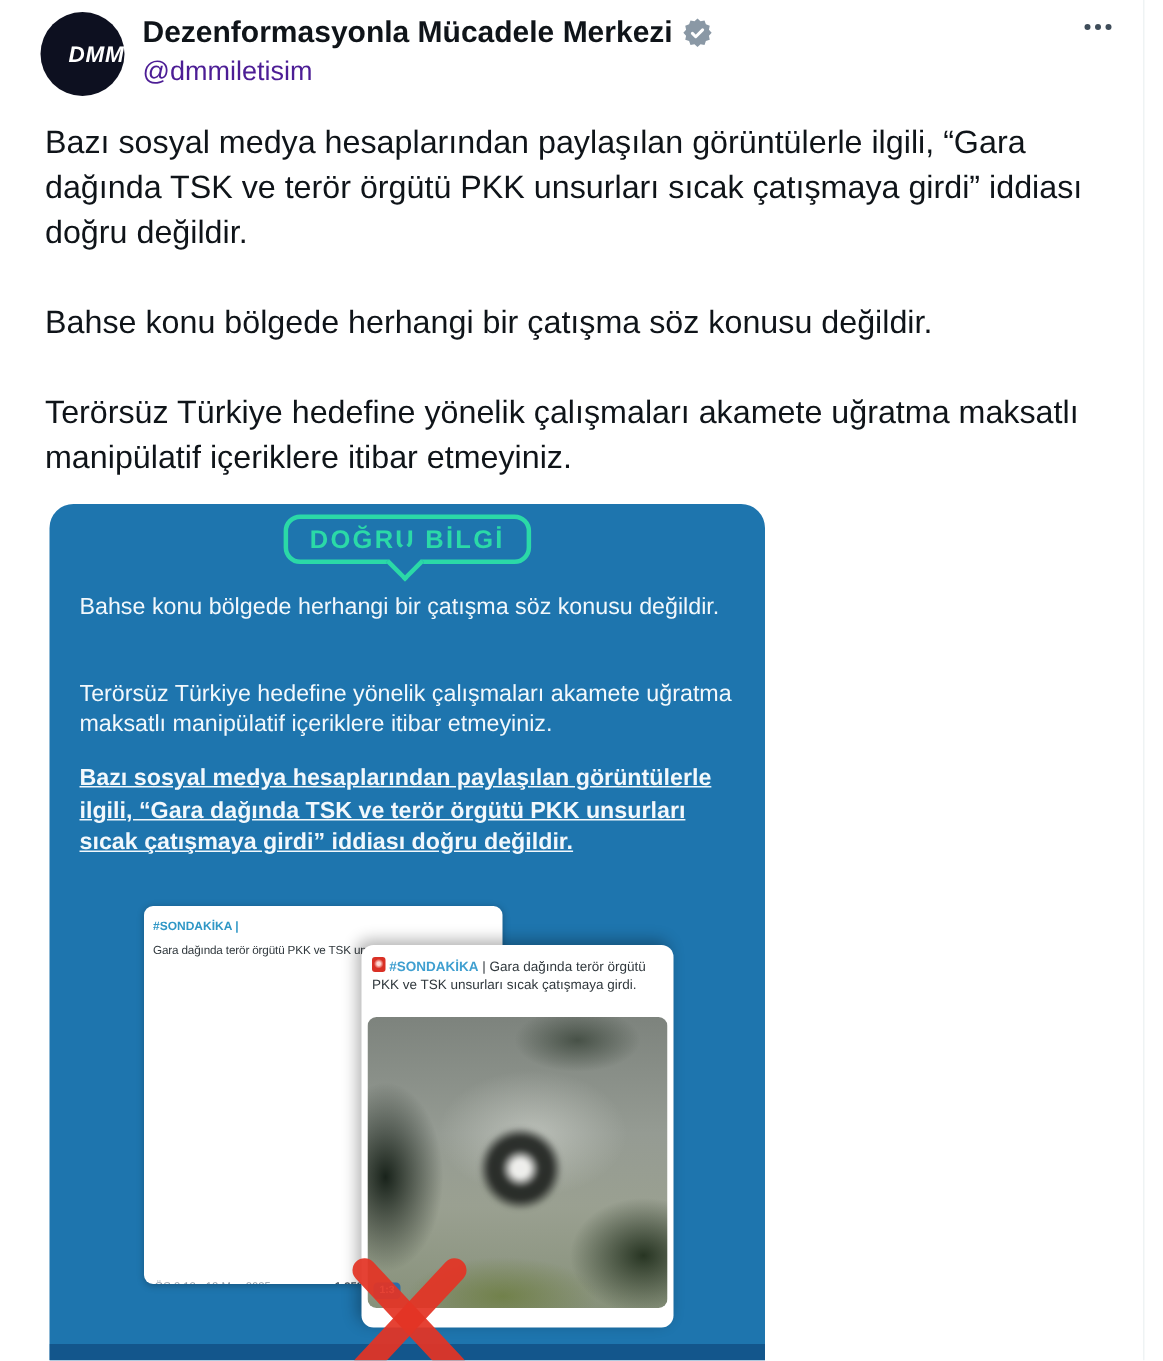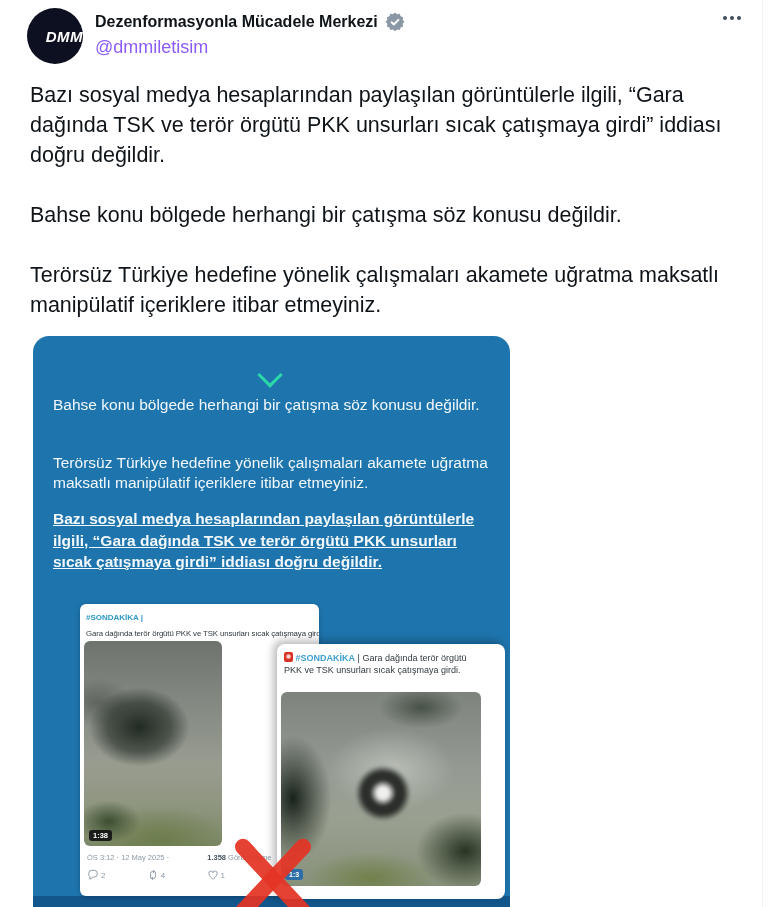--- a/index.html
+++ b/index.html
@@ -11,23 +11,23 @@
   }
   .column-divider{position:absolute;left:762px;top:0;bottom:0;width:1px;background:#eff3f4;}
 
   
   .avatar{
     position:absolute;left:27px;top:8px;width:56px;height:56px;border-radius:50%;
     background:#0d1020;color:#fff;display:flex;align-items:center;justify-content:flex-end;
     font-weight:bold;font-size:15px;letter-spacing:.5px;font-style:italic;
   }
   .name-row{position:absolute;left:95px;top:9px;display:flex;align-items:center;gap:6px;}
-  .display-name{font-size:16px;font-weight:bold;color:#0f1419;line-height:26px;}
+  .display-name{font-size:20px;font-weight:bold;color:#0f1419;line-height:26px;}
   .verified svg{display:block;}
-  .handle{position:absolute;left:95px;top:37px;font-size:18px;color:#8b5cf6;text-align:right;}
+  .handle{position:absolute;left:95px;top:37px;font-size:18px;color:#4c1d95;text-align:right;}
   .more-btn{position:absolute;right:28px;top:10px;display:flex;gap:3px;padding:6px;cursor:pointer;}
   .more-btn .dot{width:4px;height:4px;border-radius:50%;background:#3f4d5a;}
 
   
   .tweet-body{position:absolute;left:30px;top:80px;width:722px;color:#0f1419;
     font-size:21.5px;line-height:30px;}
   .tweet-body p{margin:0 0 30px 0;}
 
   
   .info-card{
@@ -45,21 +45,21 @@
     border-right:3px solid #2bd9a7;border-bottom:3px solid #2bd9a7;transform:rotate(45deg);
     z-index:2;
   }
   .ic-text{position:absolute;left:20px;width:438px;color:#f2f8fc;font-size:15.5px;line-height:19.5px;}
   .ic-p1{top:59px;}
   .ic-p2{top:117px;}
   .ic-highlight{top:172px;width:424px;font-weight:bold;text-decoration:underline;line-height:21.5px;}
 
   
   .post-left{
-    position:absolute;left:47px;top:268px;width:239px;height:292px;background:#fff;
+    position:absolute;left:63px;top:268px;width:239px;height:252px;background:#fff;
     border-radius:6px;overflow:hidden;box-shadow:0 1px 5px rgba(0,0,0,.25);z-index:3;
   }
   .lp-hash{position:absolute;left:6px;top:9px;font-size:8px;font-weight:bold;color:#2f97c6;}
   .lp-text{position:absolute;left:6px;top:25px;font-size:7.8px;letter-spacing:-.1px;
     color:#30383d;white-space:nowrap;}
   .lp-thumb{
     position:absolute;left:4px;top:37px;width:138px;height:205px;border-radius:6px;
     background:
       radial-gradient(ellipse 70px 55px at 40% 42%, rgba(22,32,24,.9) 0%, rgba(22,32,24,.55) 45%, transparent 72%),
       radial-gradient(ellipse 50px 35px at 10% 30%, rgba(70,78,70,.6), transparent 70%),
@@ -71,22 +71,22 @@
     position:absolute;left:5px;bottom:5px;background:rgba(10,12,14,.85);color:#fff;
     font-size:7.5px;font-weight:bold;padding:2px 4px;border-radius:3px;line-height:1;
   }
   .lp-meta{position:absolute;left:7px;top:249px;font-size:7.5px;color:#8b98a5;white-space:nowrap;}
   .lp-meta .views{font-weight:bold;color:#42525e;margin-left:36px;}
   .lp-actions{position:absolute;left:7px;top:265px;width:138px;display:flex;justify-content:space-between;}
   .action{display:flex;align-items:center;gap:2px;color:#8b98a5;font-size:8px;}
   .action svg{display:block;}
 
   .post-right{
-    position:absolute;left:208px;top:308px;width:228px;height:255px;background:#fff;
-    border-radius:8px;overflow:hidden;box-shadow:-3px -3px 10px rgba(0,0,0,.3);z-index:4;margin-left:36px;
+    position:absolute;left:208px;top:294px;width:208px;height:255px;background:#fff;
+    border-radius:8px;overflow:hidden;box-shadow:-3px -3px 10px rgba(0,0,0,.3);z-index:4;
   }
   .rp-text{position:absolute;left:7px;top:8px;width:196px;font-size:9px;line-height:12px;color:#30383d;}
   .rp-icon{
     display:inline-block;width:9px;height:10px;border-radius:2px;vertical-align:-1px;
     background:radial-gradient(circle at 50% 45%, #ffd9d4 0 16%, #d93025 45%);
   }
   .rp-hash{font-weight:bold;color:#3f9fd0;}
   .rp-thumb{
     position:absolute;left:4px;top:48px;width:200px;height:194px;border-radius:6px;overflow:hidden;
     background:
@@ -143,32 +143,30 @@
 </div>
 
 <div class="tweet-body">
   <p>Bazı sosyal medya hesaplarından paylaşılan görüntülerle ilgili, “Gara dağında TSK ve terör örgütü PKK unsurları sıcak çatışmaya girdi” iddiası doğru değildir.</p>
   <p>Bahse konu bölgede herhangi bir çatışma söz konusu değildir.</p>
   <p>Terörsüz Türkiye hedefine yönelik çalışmaları akamete uğratma maksatlı manipülatif içeriklere itibar etmeyiniz.</p>
 </div>
 
 <div class="info-card">
 
+  <div class="badge-bubble">DOĞRU BİLGİ</div>
   <div class="badge-tail"></div>
 
   <div class="ic-text ic-p1">Bahse konu bölgede herhangi bir çatışma söz konusu değildir.</div>
   <div class="ic-text ic-p2">Terörsüz Türkiye hedefine yönelik çalışmaları akamete uğratma maksatlı manipülatif içeriklere itibar etmeyiniz.</div>
   <div class="ic-text ic-highlight">Bazı sosyal medya hesaplarından paylaşılan görüntülerle ilgili, “Gara dağında TSK ve terör örgütü PKK unsurları sıcak çatışmaya girdi” iddiası doğru değildir.</div>
 
   <div class="post-left">
     <div class="lp-hash">#SONDAKİKA |</div>
     <div class="lp-text">Gara dağında terör örgütü PKK ve TSK unsurları sıcak çatışmaya girdi.</div>
-    <div class="lp-thumb">
-      <span class="duration-badge">1:38</span>
-    </div>
     <div class="lp-meta">
       <span>ÖS 3:12 · 12 May 2025 ·</span>
       <span class="views">1.358</span>
       <span>Görüntüleme</span>
     </div>
     <div class="lp-actions">
       <span class="action">
         <span>
           <svg width="12" height="12" viewBox="0 0 14 14">
               <path fill="none" stroke="#8b98a5" stroke-width="1.1" d="M2 5.2A3.7 3.7 0 015.7 1.5h2.6A3.7 3.7 0 0112 5.2v.6a3.7 3.7 0 01-3.7 3.7H6.6L3.4 12V9.1A3.7 3.7 0 012 5.8z"></path>

